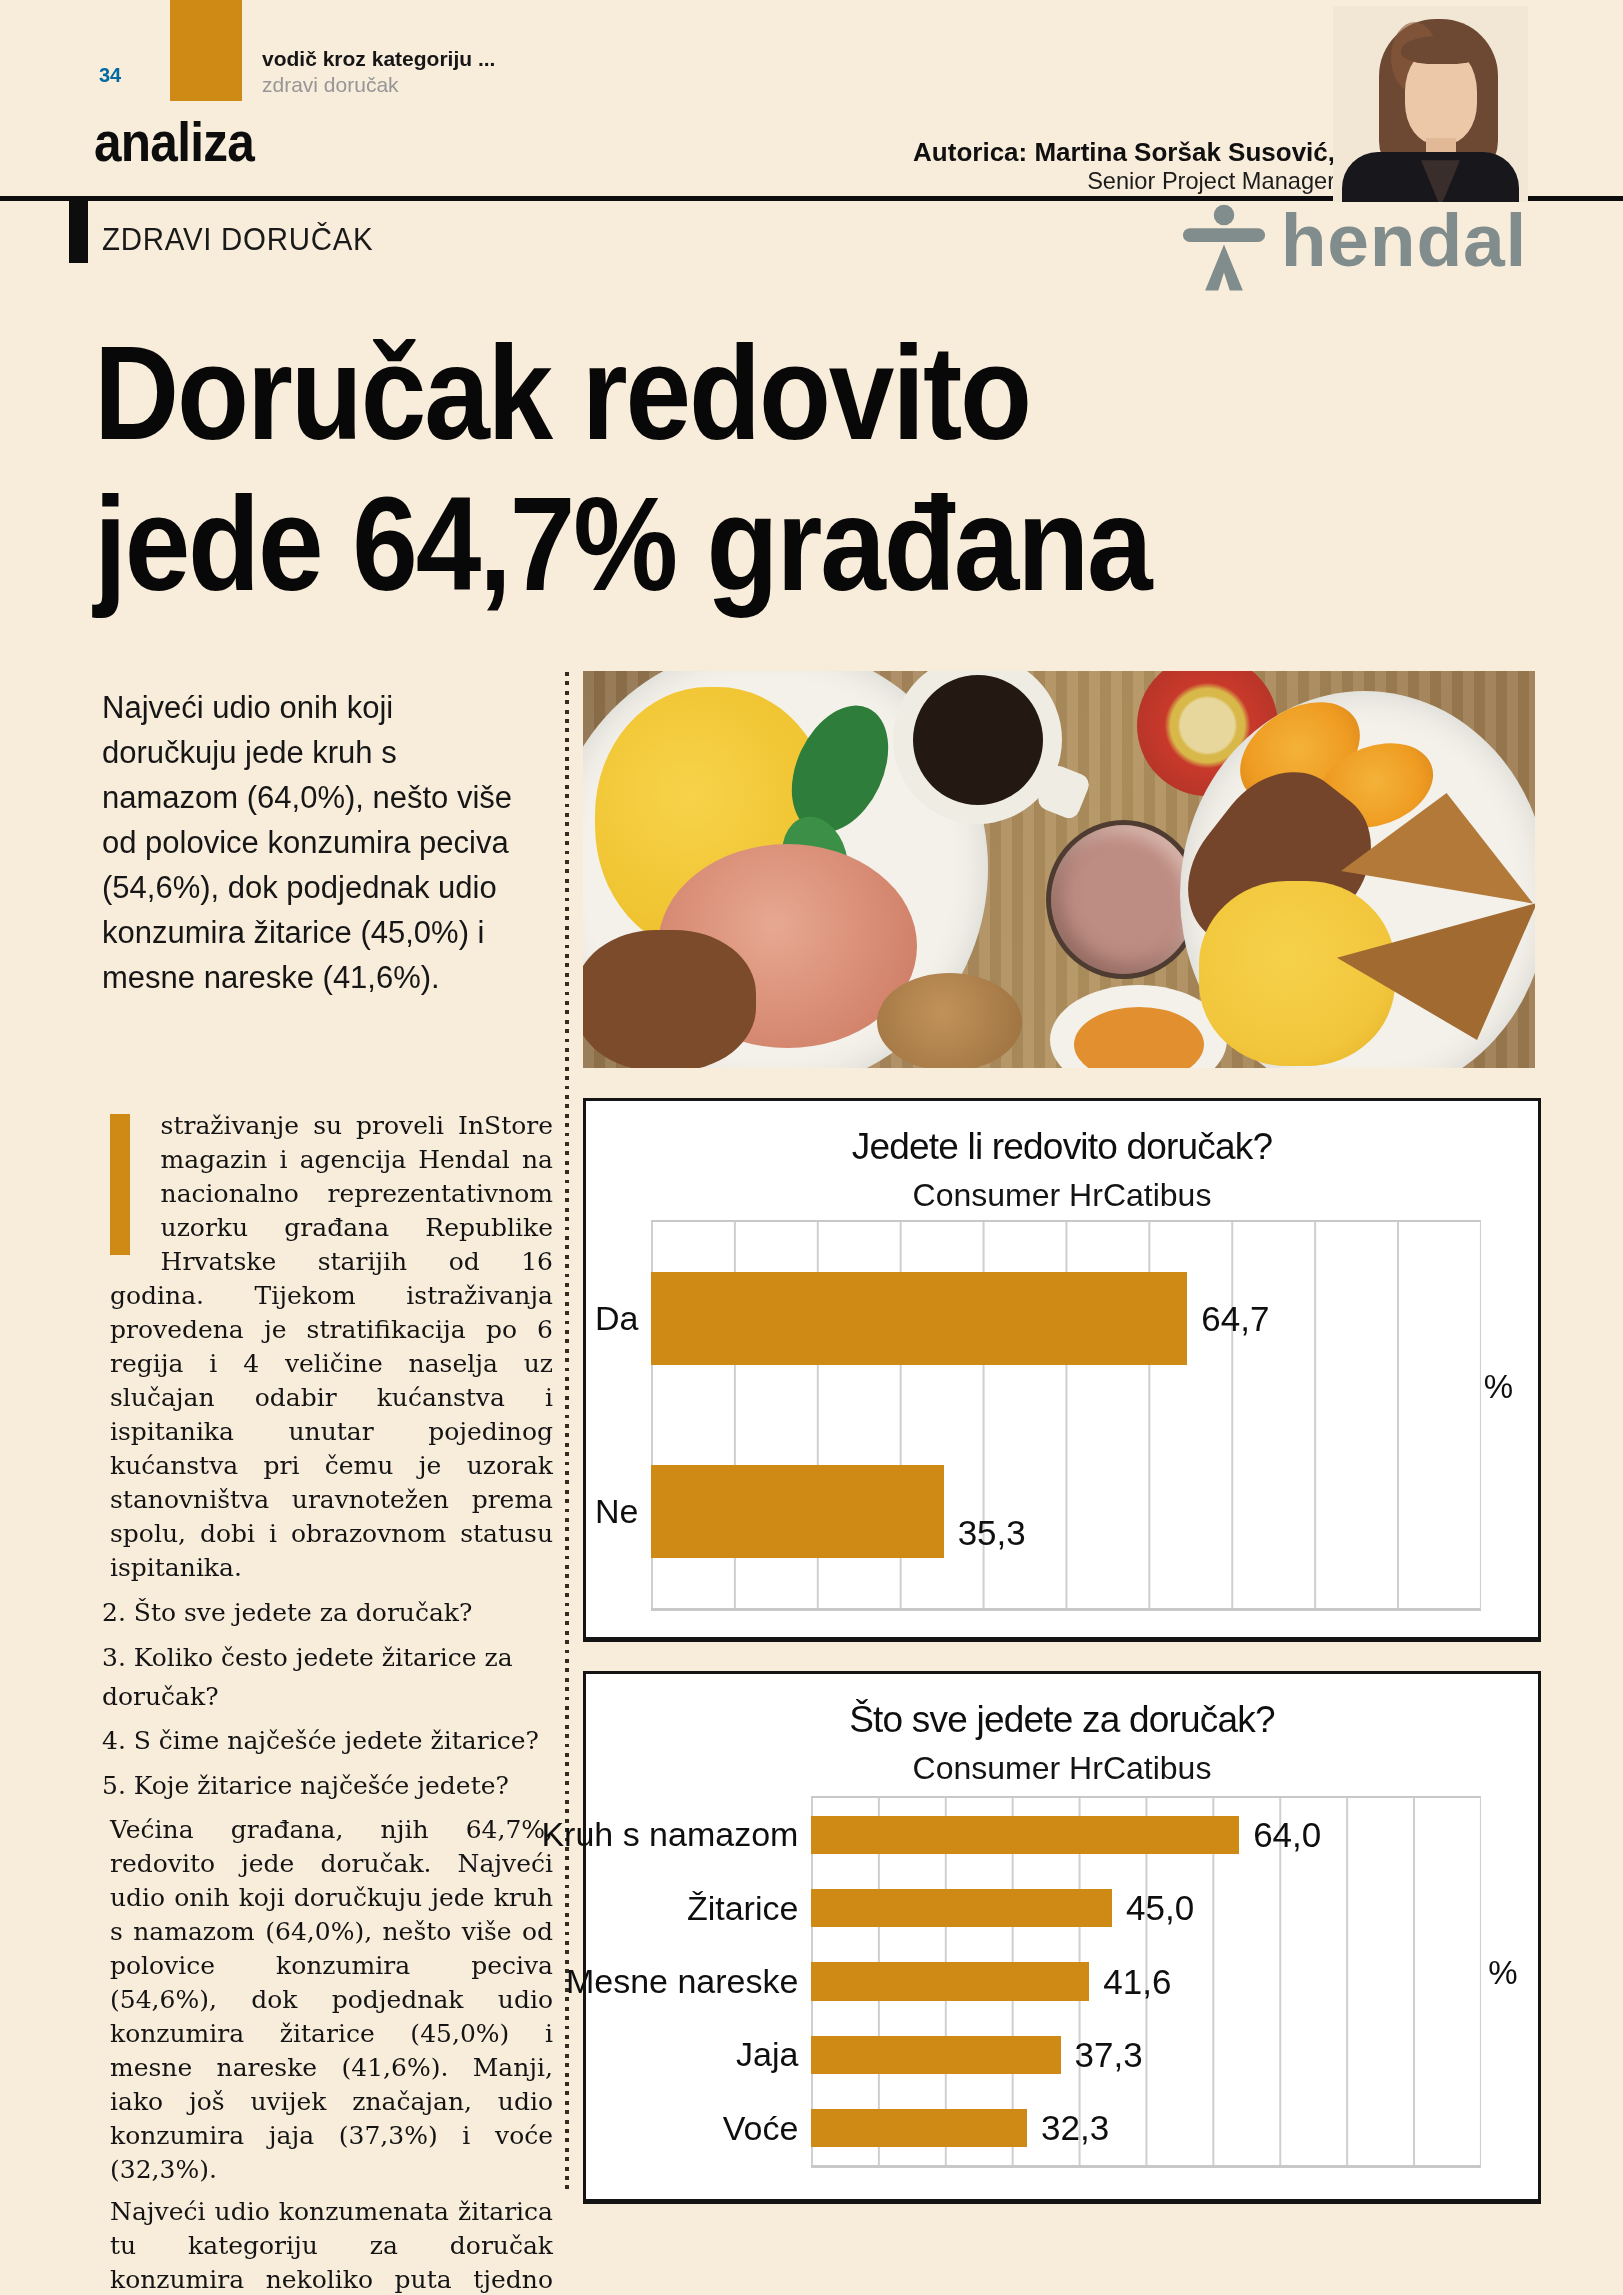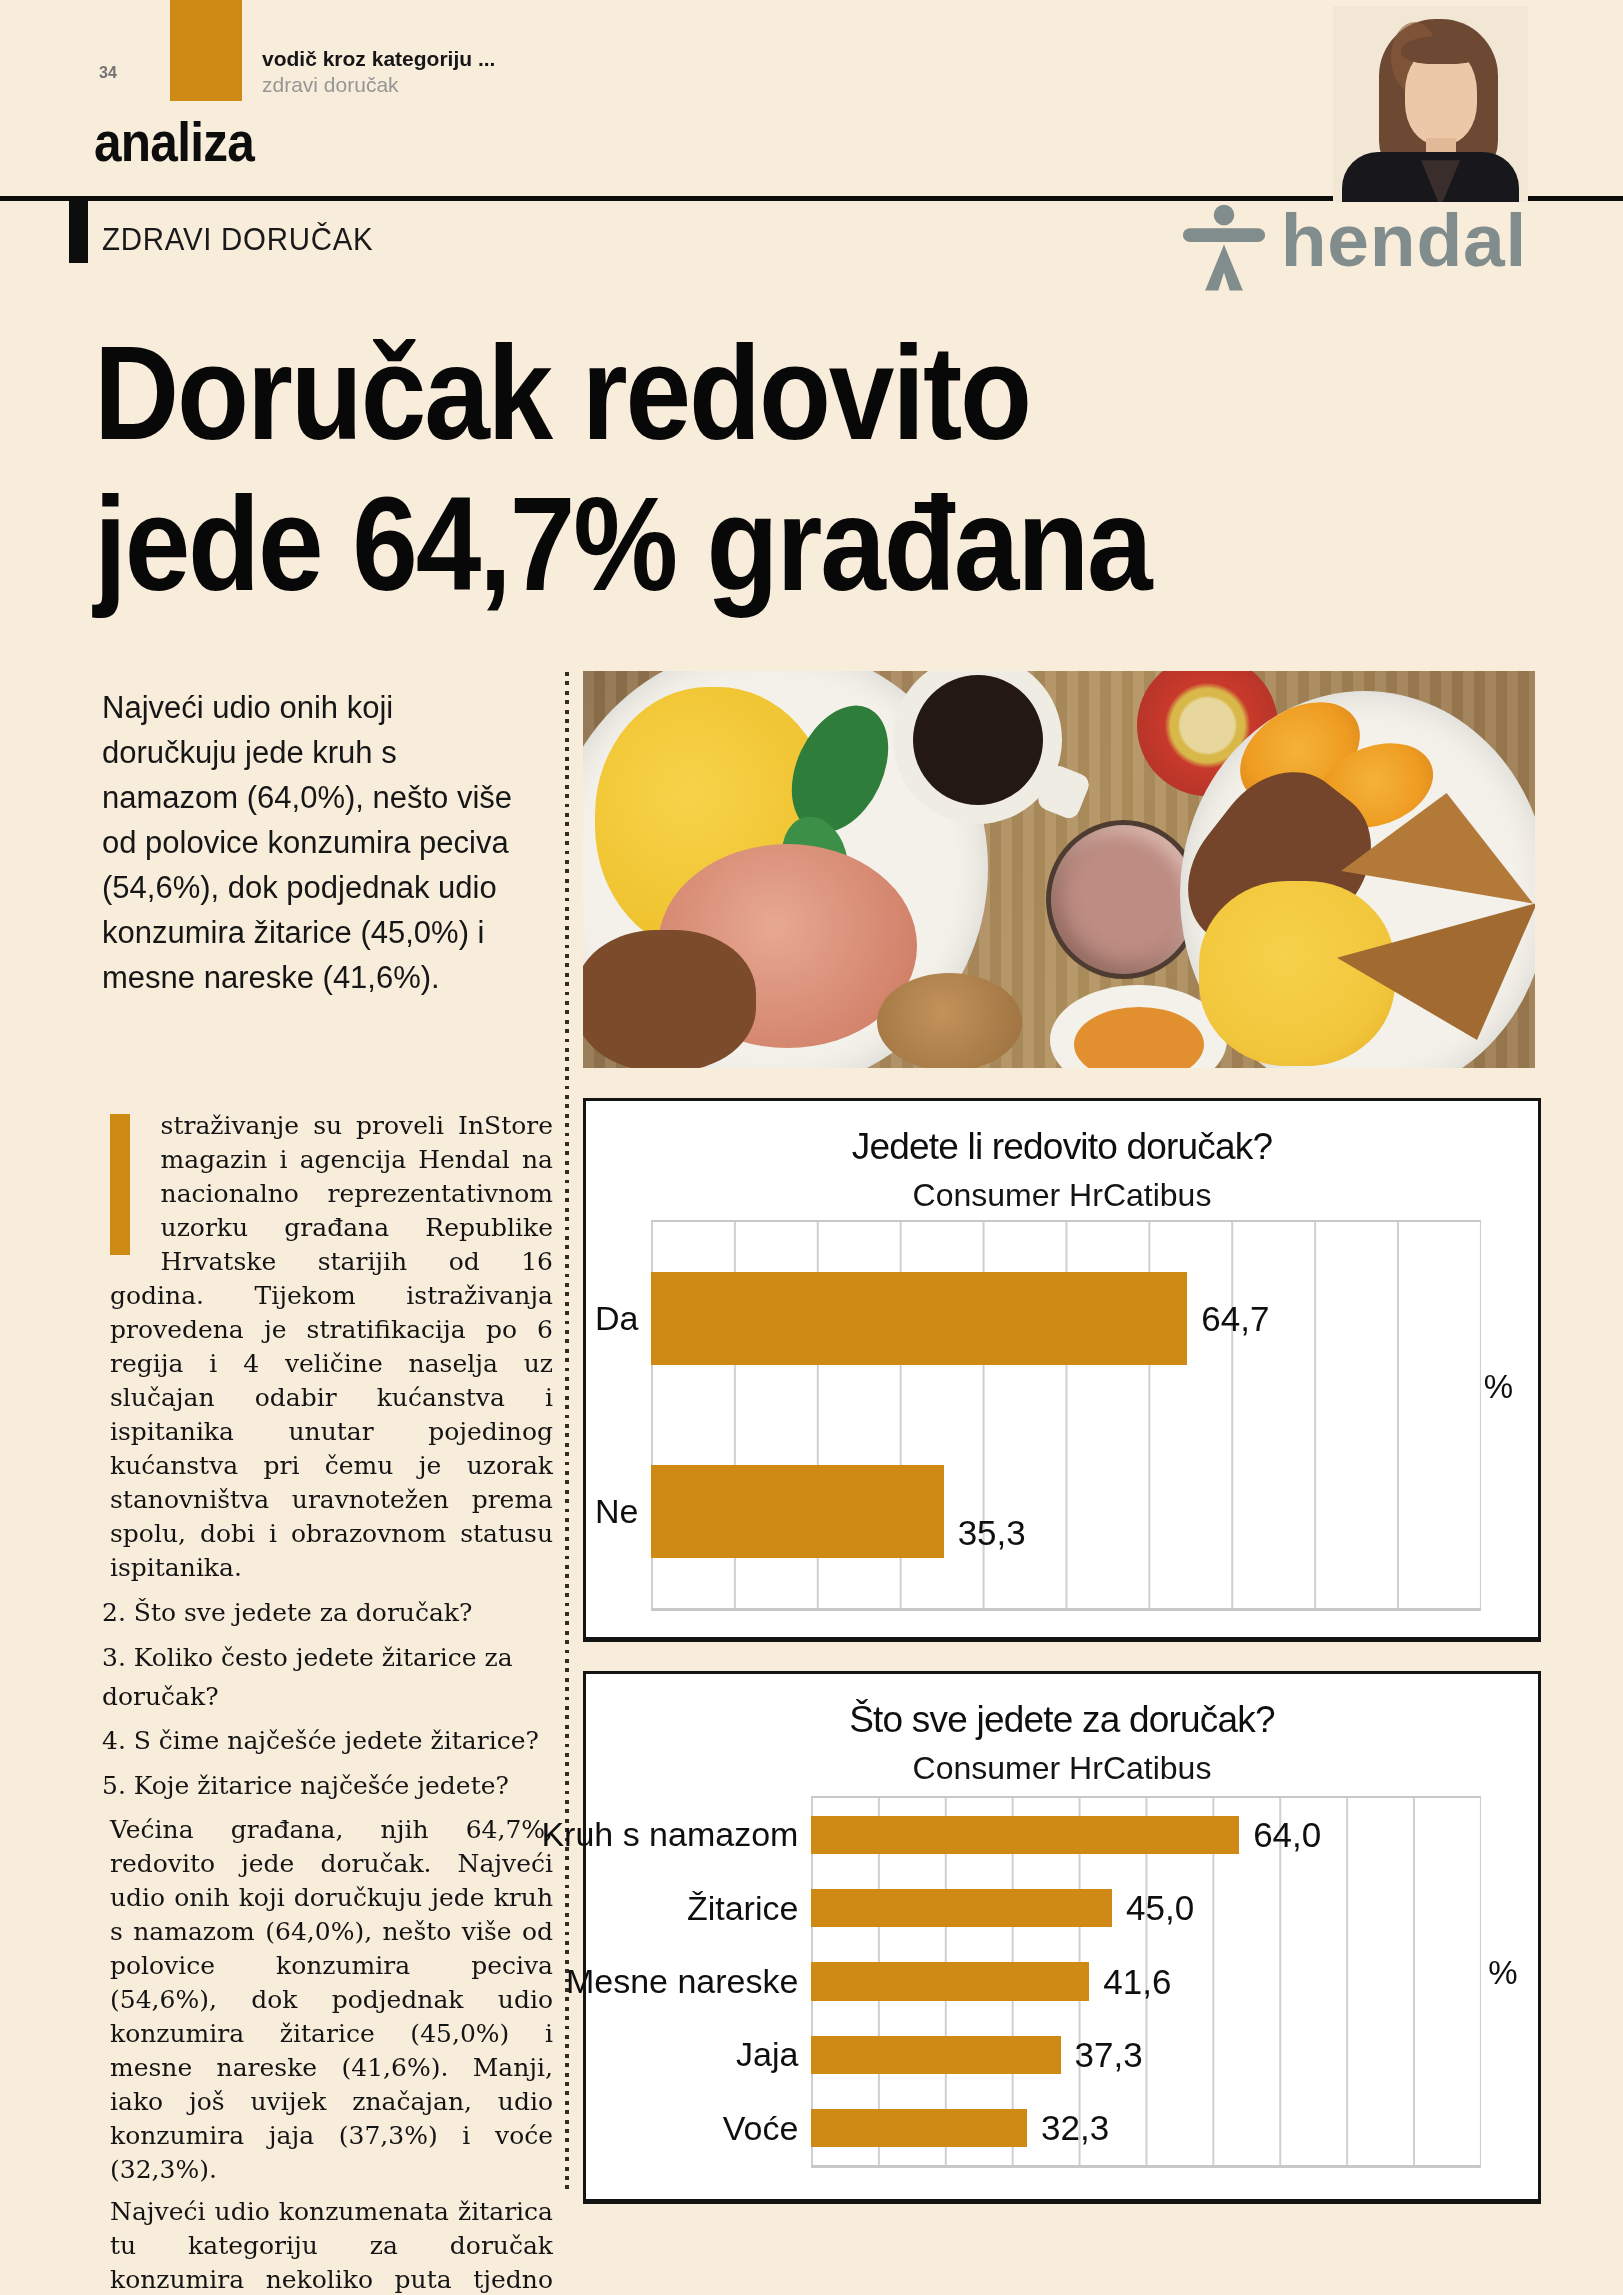--- a/index.html
+++ b/index.html
@@ -7,21 +7,21 @@
     position:relative;
     width:1623px;height:2295px;
     background:#f8ecdb;
     font-family:"Liberation Sans", sans-serif;
     color:#111;
     overflow:hidden;
   }
   .abs{position:absolute;}
 
   
-  .pagenum{left:99px;top:64px;font-size:16px;font-weight:700;color:#737373;}
+  .pagenum{left:99px;top:64px;font-size:20px;font-weight:700;color:#0369a1;}
   .gold-block{left:170px;top:0;width:72px;height:101px;background:#cf8a16;}
   .kicker{left:262px;top:46px;font-size:21px;line-height:26px;}
   .kicker .k1{font-weight:700;color:#161616;}
   .kicker .k2{font-weight:400;color:#969696;}
   .analiza{left:94px;top:110px;font-size:55px;font-weight:800;letter-spacing:-0.8px;
     transform:scaleX(0.9);transform-origin:left top;color:#0d0d0d;}
   .top-rule{left:0;top:196px;width:1623px;height:4.7px;background:#0d0d0d;}
   .author{right:288px;top:138px;text-align:right;}
   .author .a-name{font-size:26px;font-weight:700;color:#101010;line-height:29px;}
   .author .a-role{font-size:23.6px;font-weight:400;color:#1c1c1c;line-height:28px;}
@@ -129,20 +129,24 @@
 
 <div id="page">
 
   <div class="abs pagenum">34</div>
   <div class="abs gold-block"></div>
   <div class="abs kicker">
     <div class="k1">vodič kroz kategoriju ...</div>
     <div class="k2">zdravi doručak</div>
   </div>
   <div class="abs analiza">analiza</div>
+  <div class="abs author">
+    <div class="a-name">Autorica: Martina Soršak Susović,</div>
+    <div class="a-role">Senior Project Manager</div>
+  </div>
   <div class="abs top-rule"></div>
   <div class="abs author-photo">
     <div class="ap-hair"></div>
     <div class="ap-hair-hi"></div>
     <div class="ap-face"></div>
     <div class="ap-fringe"></div>
     <div class="ap-neck"></div>
     <div class="ap-jacket"></div>
     <div class="ap-shirt"></div>
   </div>

